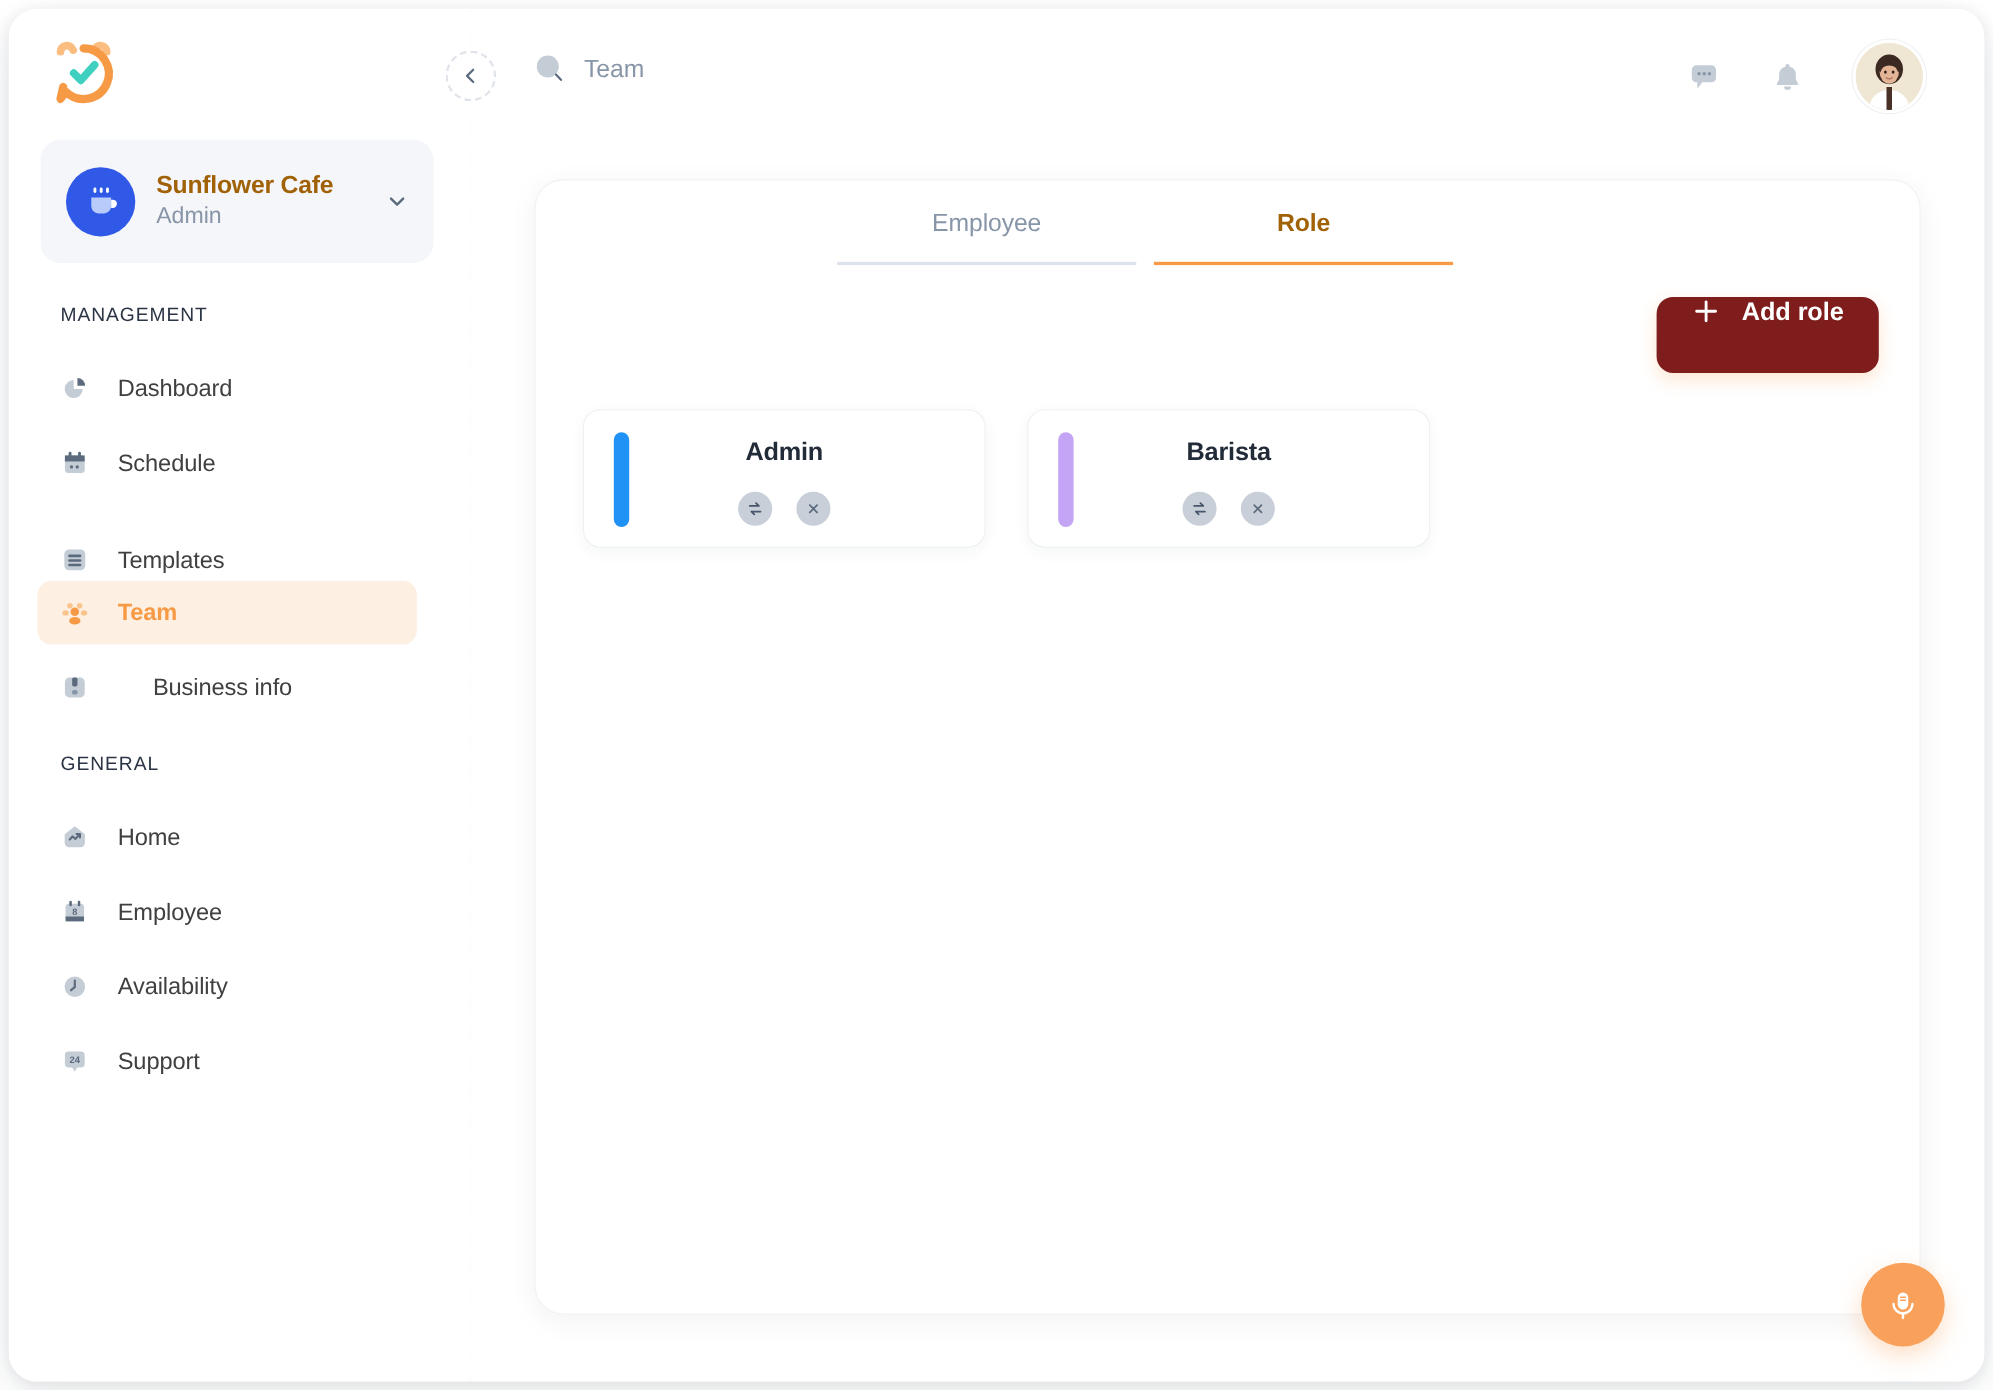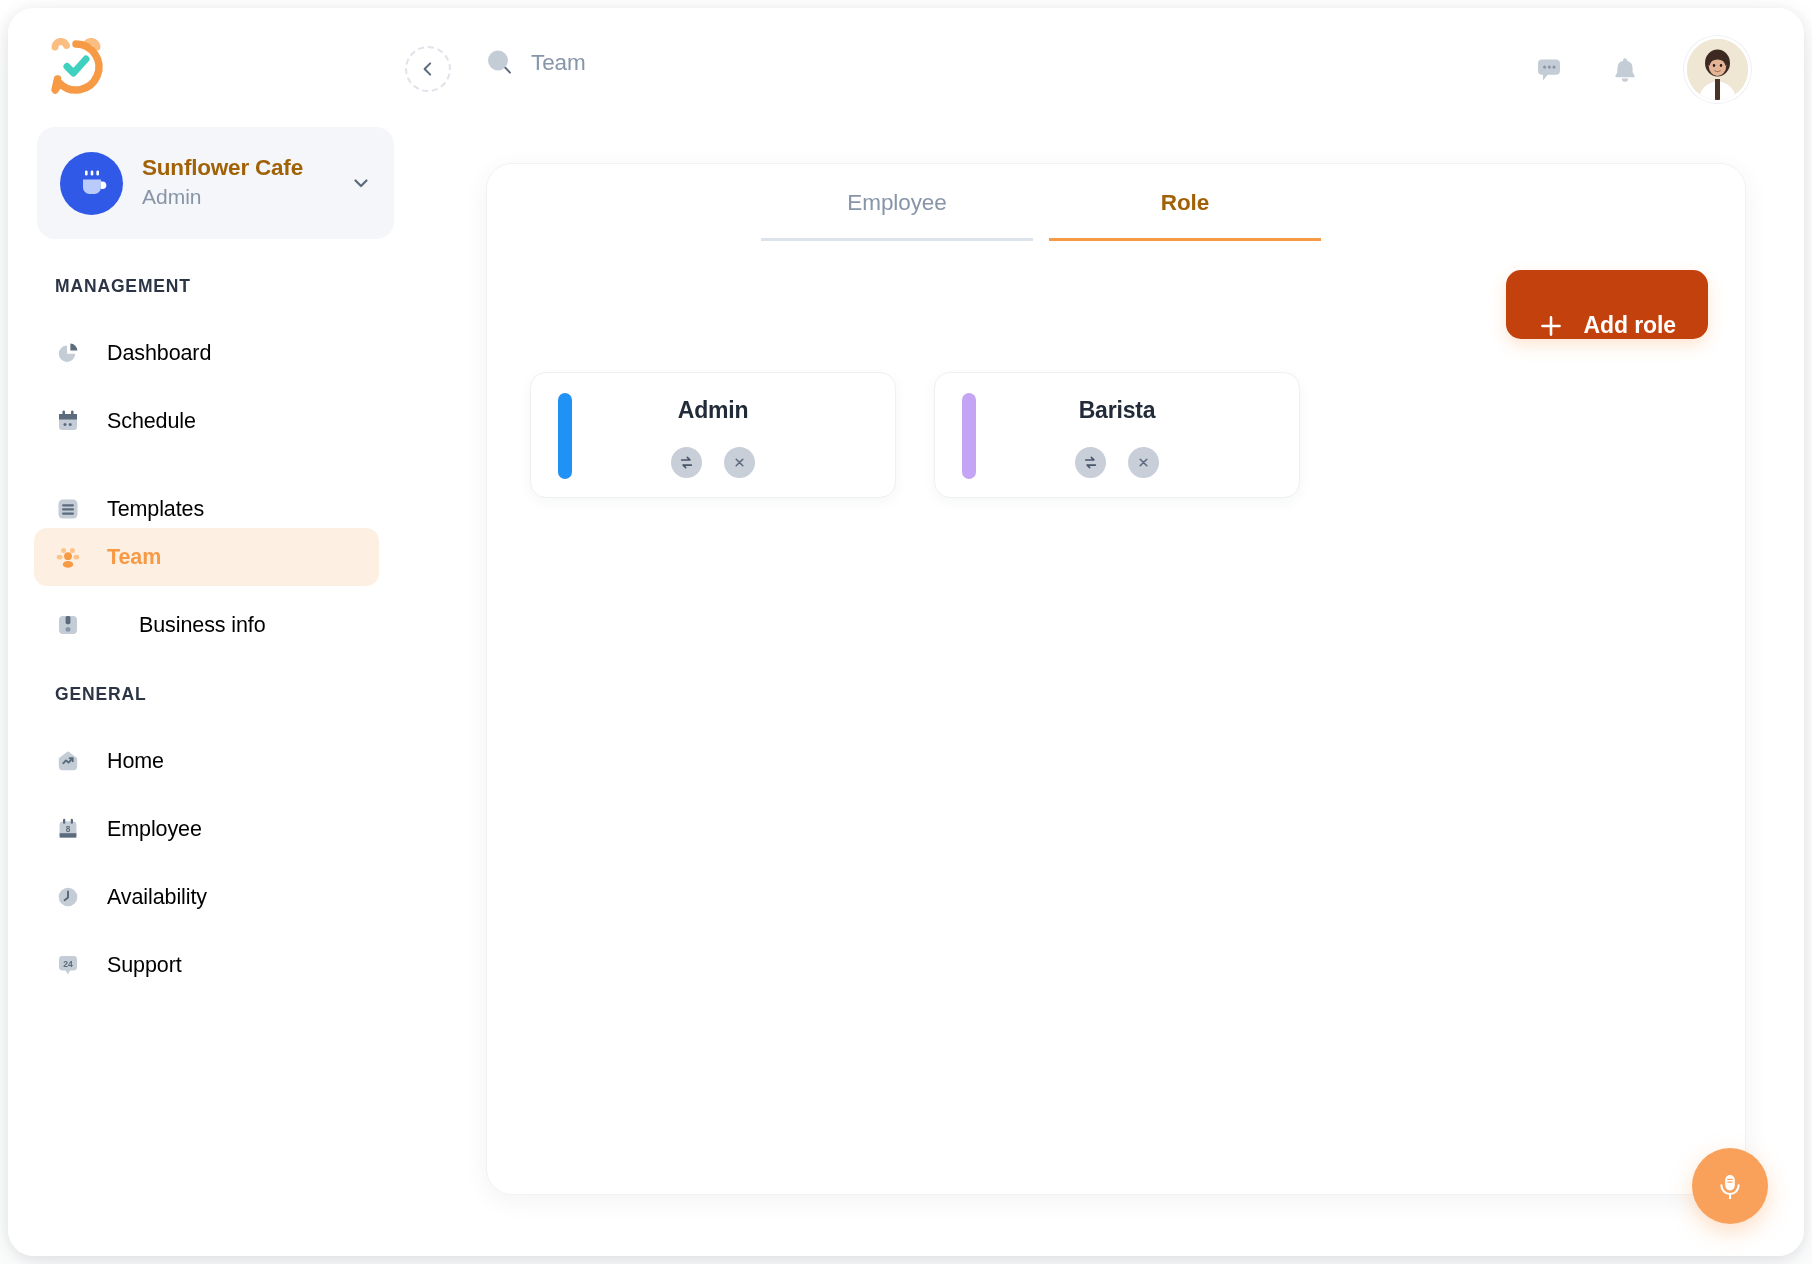--- a/index.html
+++ b/index.html
@@ -75,21 +75,21 @@
     font-size: 21px; color: #8895a7; line-height: 1.35; margin-top: 1px;
     white-space: nowrap;
   }
   #workspace-chevron { flex: 0 0 auto; width: 22px; height: 22px; }
 
   
   .nav-section-title {
     position: absolute;
     left: 47px;
     font-size: 17.5px;
-    font-weight: 700;
+    font-weight: 400;
     letter-spacing: .85px;
     color: #2c3545;
   }
   #sec-management { top: 268px; }
   #sec-general    { top: 676px; }
 
   .nav-item {
     position: absolute;
     left: 26px;
     width: 345px;
@@ -101,21 +101,21 @@
     padding-left: 19px;
   }
   .nav-icon {
     width: 30px; height: 30px;
     flex: 0 0 30px;
     display: flex; align-items: center; justify-content: center;
   }
   .nav-label {
     margin-left: 24px;
     font-size: 21.5px;
-    color: #000000;
+    color: #404040;
     letter-spacing: -.1px;
     white-space: nowrap;
   }
   .nav-item.active { background: #fdf0e3; }
   .nav-item.active .nav-label { color: #f79a46; font-weight: 700; }
 
   #nav-dashboard { top: 316px; }
   #nav-schedule  { top: 384px; }
   #nav-templates { top: 472px; }
   #nav-team      { top: 520px; }
@@ -236,25 +236,25 @@
     border-bottom-color: #f79a46;
   }
 
   
   #add-role-btn {
     position: absolute;
     right: 37px;
     top: 106px;
     height: 69px;
     padding: 0 32px;
-    background: #c2410c;
+    background: #7f1d1d;
     border: none;
     border-radius: 15px;
     display: flex;
-    align-items: flex-end;
+    align-items: flex-start;
     gap: 20px;
     cursor: pointer;
     box-shadow: 0 6px 16px rgba(249,161,90,.28);
   }
   #add-role-label {
     font-size: 23px;
     font-weight: 700;
     color: #ffffff;
     letter-spacing: -.1px;
     white-space: nowrap;

